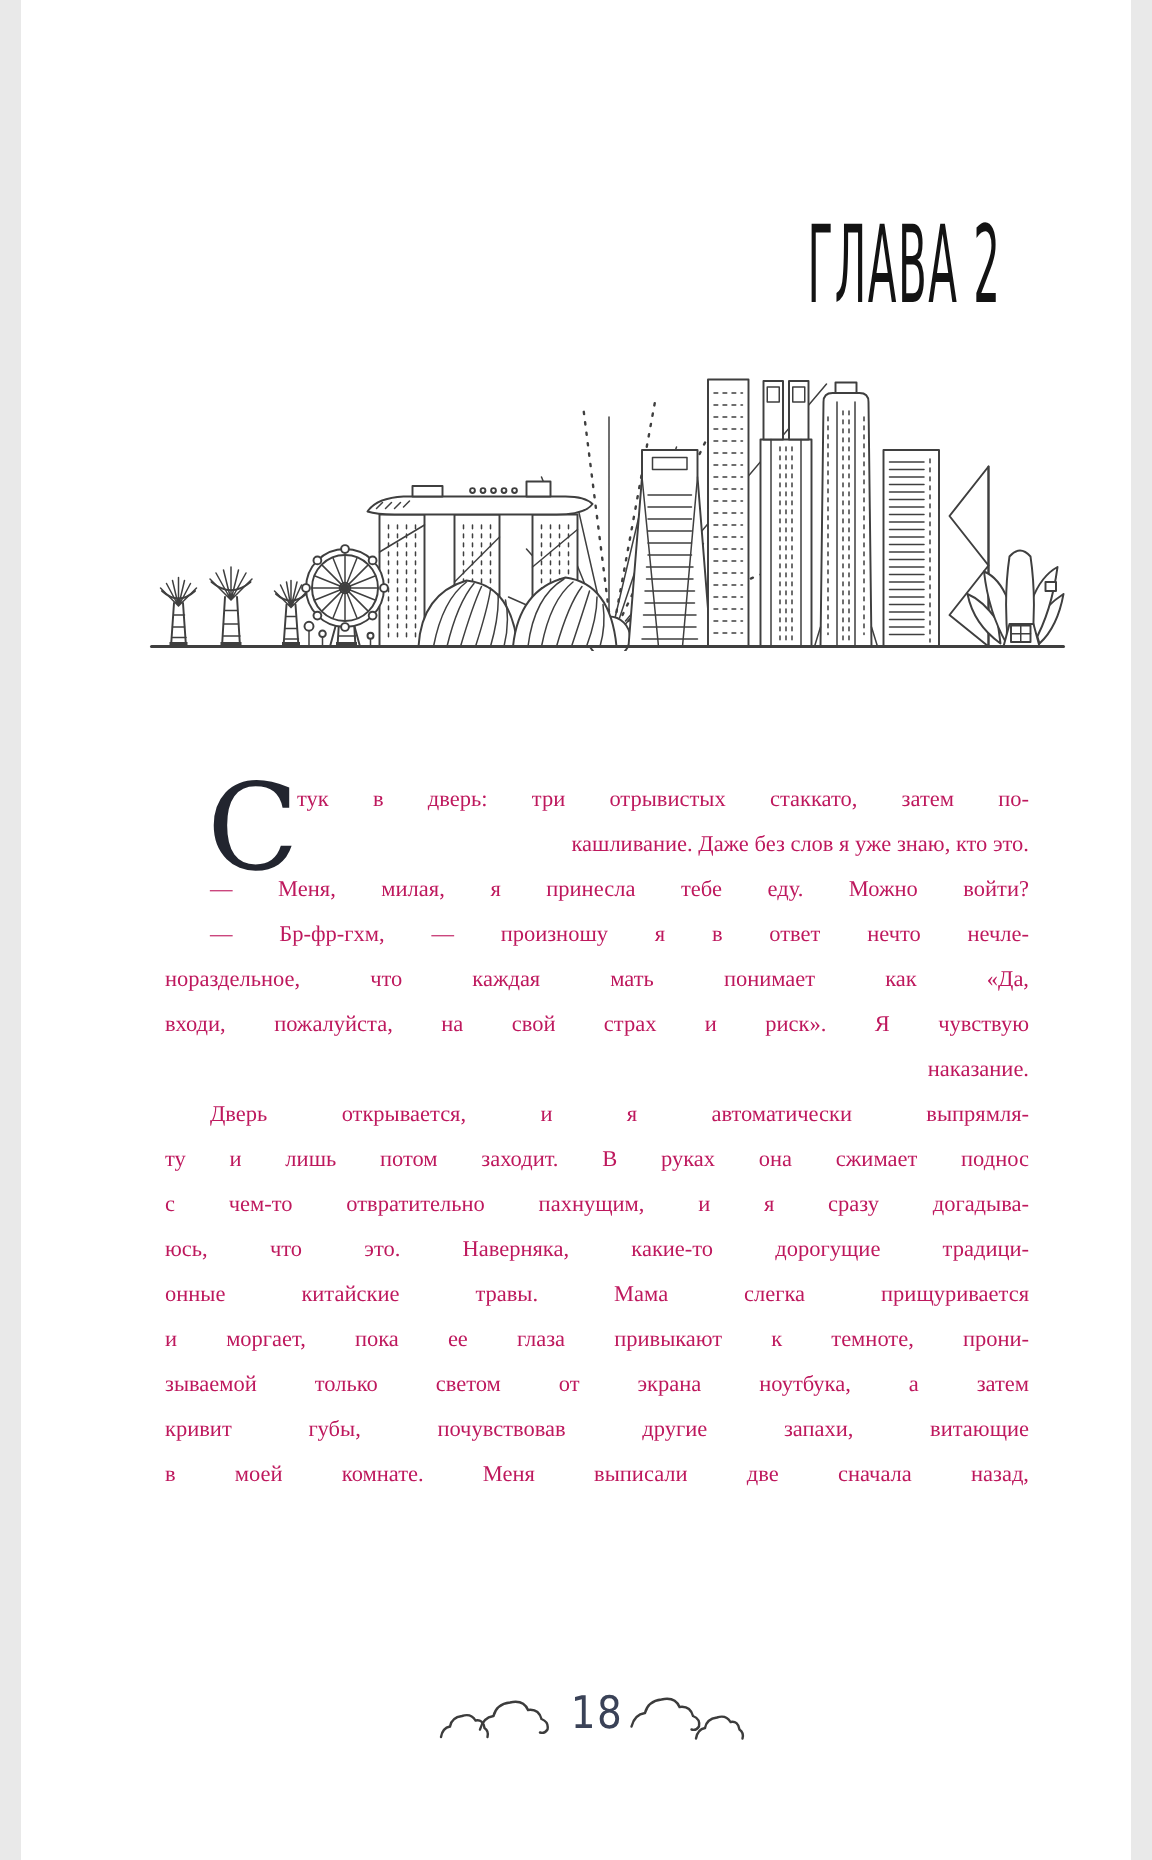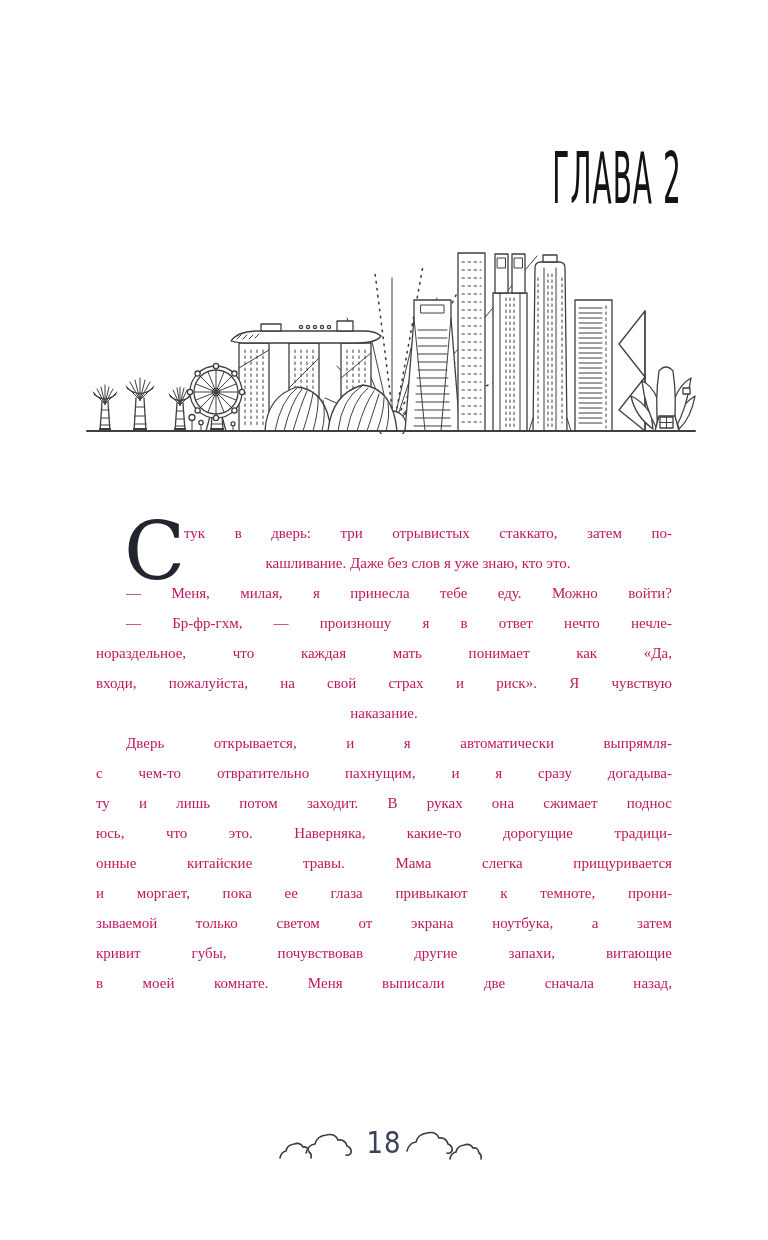--- a/index.html
+++ b/index.html
@@ -1,19 +1,20 @@
 <!DOCTYPE html>
 <html><head>
 <meta charset="utf-8">
 <style>
   html,body{margin:0;padding:0;background:#e9e9e9;}
   .page{
-    position:relative;width:768px;height:1240px;margin:0 auto;
+    position:relative;width:708px;height:1240px;margin:0 auto;
     background:#ffffff;overflow:hidden;
     font-family:"Liberation Serif",serif;
+    padding-left:32px;
   }
   
   .chapter-title{
     position:absolute;top:136px;right:86px;
     font-family:"DejaVu Sans",sans-serif;
     font-size:56px;font-weight:400;color:#131313;
     letter-spacing:2px;white-space:nowrap;
     transform:scale(0.50,1.28);transform-origin:100% 0;
   }
   
@@ -23,21 +24,21 @@
   .skyline .thin{stroke-width:1;}
   .skyline .dot{stroke-dasharray:1.5 5.5;stroke-width:1.6;}
   .skyline .dash{stroke-dasharray:2.5 3.5;stroke-width:1;}
   .skyline .fillc{fill:#3f3f3f;stroke:none;}
   
   .bodytext{
     position:absolute;left:96px;width:576px;top:518px;
     font-size:15px;line-height:30px;color:#be185d;
   }
   .ln{height:30px;text-align:justify;text-align-last:justify;white-space:normal;}
-  .ln.nj{text-align:center;text-align-last:auto;}
+  .ln.nj{text-align:right;text-align-last:auto;}
   .ln.ind{text-indent:30px;}
   .ln.dc1{margin-left:88px;}
   .ln.dc2{margin-left:68px;}
   .drop-cap{
     position:absolute;left:124px;top:512px;
     font-family:"DejaVu Serif",serif;font-size:80px;line-height:1;
     color:#22252f;
   }
   
   .footer{
@@ -192,22 +193,22 @@
   <div class="drop-cap">С</div>
   <div class="bodytext">
     <div class="ln dc1">тук в дверь: три отрывистых стаккато, затем по-</div>
     <div class="ln dc2 nj">кашливание. Даже без слов я уже знаю, кто это.</div>
     <div class="ln ind">— Меня, милая, я принесла тебе еду. Можно войти?</div>
     <div class="ln ind">— Бр-фр-гхм, — произношу я в ответ нечто нечле-</div>
     <div class="ln">нораздельное, что каждая мать понимает как «Да,</div>
     <div class="ln">входи, пожалуйста, на свой страх и риск». Я чувствую</div>
     <div class="ln nj">наказание.</div>
     <div class="ln ind">Дверь открывается, и я автоматически выпрямля-</div>
+    <div class="ln">ту и лишь потом заходит. В руках она сжимает поднос</div>
     <div class="ln">с чем-то отвратительно пахнущим, и я сразу догадыва-</div>
-    <div class="ln">ту и лишь потом заходит. В руках она сжимает поднос</div>
     <div class="ln">юсь, что это. Наверняка, какие-то дорогущие традици-</div>
     <div class="ln">онные китайские травы. Мама слегка прищуривается</div>
     <div class="ln">и моргает, пока ее глаза привыкают к темноте, прони-</div>
     <div class="ln">зываемой только светом от экрана ноутбука, а затем</div>
     <div class="ln">кривит губы, почувствовав другие запахи, витающие</div>
     <div class="ln">в моей комнате. Меня выписали две сначала назад,</div>
   </div>
 
   <div class="footer">
     <span class="cloud">

